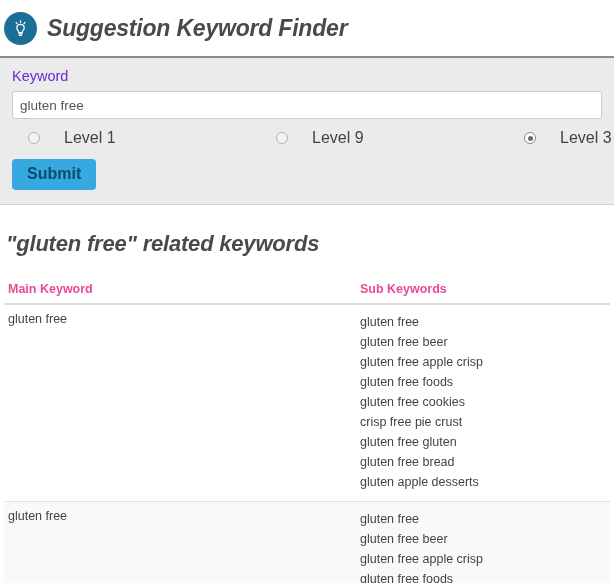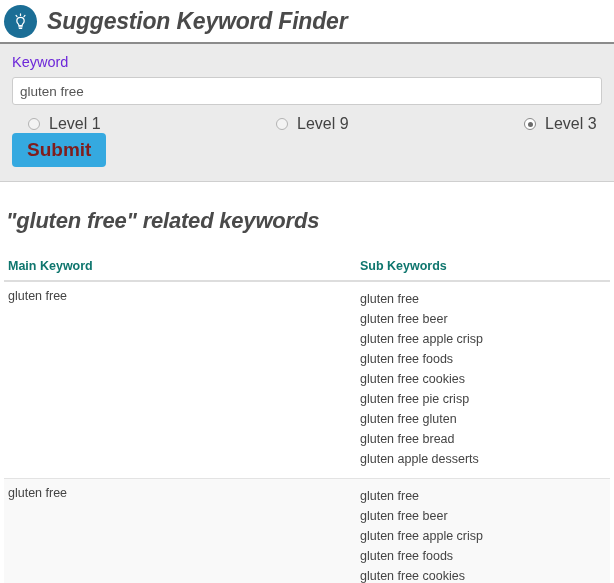--- a/index.html
+++ b/index.html
@@ -11,21 +11,21 @@
     height: 583px;
     overflow: hidden;
     background: #ffffff;
     font-family: "Liberation Sans", sans-serif;
     color: #333333;
     -webkit-font-smoothing: antialiased;
   }
 
   
   .app-header {
-    height: 42px;
+    height: 56px;
     display: flex;
     align-items: center;
     padding-left: 4px;
     box-sizing: border-box;
   }
   .logo-badge {
     width: 33px;
     height: 33px;
     border-radius: 50%;
     background: #1b6e96;
@@ -106,29 +106,30 @@
     left: 2.5px;
     top: 2.5px;
     width: 5px;
     height: 5px;
     border-radius: 50%;
     background: #6b6b6b;
   }
   .radio-label {
     font-size: 16px;
     color: #434343;
-    margin-left: 9px;
+    margin-left: 24px;
     white-space: nowrap;
   }
   .submit-button {
+    margin-top: 12px;
     display: inline-block;
     background: #35a9e0;
-    color: #7f1d1d;
+    color: #0c4a6e;
     font-family: "Liberation Sans", sans-serif;
-    font-size: 19px;
+    font-size: 16px;
     font-weight: bold;
     border: none;
     border-radius: 4px;
     padding: 7px 15px 8px 15px;
     cursor: pointer;
     line-height: 1;
   }
 
   
   .results-area {
@@ -146,21 +147,21 @@
   .keyword-table {
     width: 100%;
     border-collapse: collapse;
     margin-top: 25px;
     table-layout: fixed;
   }
   .keyword-table th {
     text-align: left;
     font-size: 12.5px;
     font-weight: bold;
-    color: #0f766e;
+    color: #ec4899;
     padding: 0 0 7px 4px;
     border-bottom: 2px solid #dddddd;
   }
   .keyword-table td {
     vertical-align: top;
     font-size: 12.5px;
     color: #444444;
     padding: 7px 0 9px 4px;
     border-bottom: 1px solid #e3e3e3;
   }
@@ -233,21 +234,21 @@
     <tbody>
       <tr>
         <td class="col-main">gluten free</td>
         <td>
           <ul class="sub-list">
             <li>gluten free</li>
             <li>gluten free beer</li>
             <li>gluten free apple crisp</li>
             <li>gluten free foods</li>
             <li>gluten free cookies</li>
-            <li>gluten free pie crisp</li>
+            <li>crisp free pie crust</li>
             <li>gluten free gluten</li>
             <li>gluten free bread</li>
             <li>gluten apple desserts</li>
           </ul>
         </td>
       </tr>
       <tr>
         <td class="col-main">gluten free</td>
         <td>
           <ul class="sub-list">

